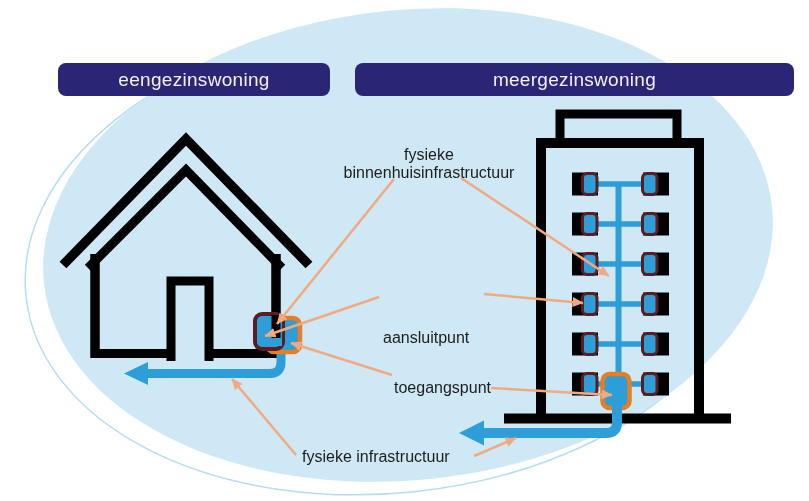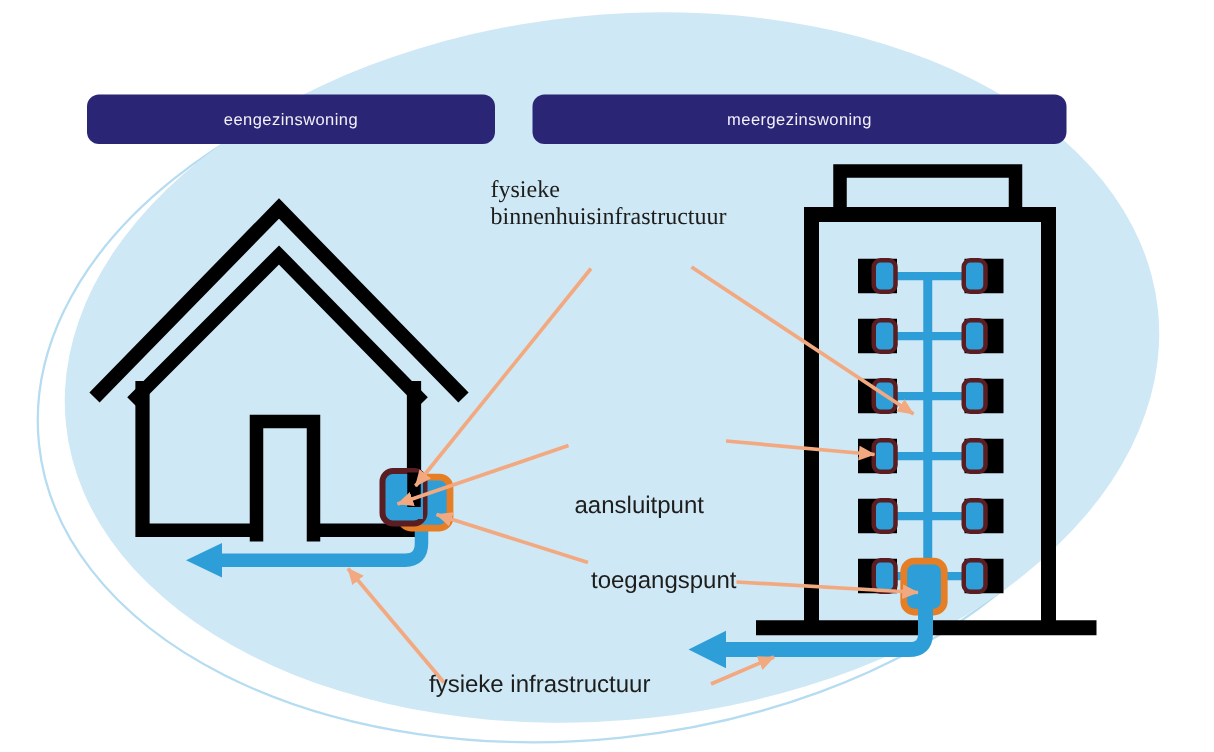--- a/index.html
+++ b/index.html
@@ -16,32 +16,32 @@
   }
   html,body{margin:0;padding:0;background:#ffffff;}
   #stage{
     position:relative;width:809px;height:501px;background:#ffffff;
     overflow:hidden;font-family:"Liberation Sans",sans-serif;
   }
   #diagram-svg{position:absolute;left:0;top:0;}
   .banner{
     position:absolute;top:63px;height:33px;background:var(--banner);
     border-radius:8px;display:flex;align-items:center;justify-content:center;
-    color:var(--banner-text);font-size:11px;letter-spacing:.3px;
+    color:var(--banner-text);font-size:19px;letter-spacing:.3px;
   }
   #banner-single{left:58px;width:272px;}
-  #banner-multi{left:355px;width:356px;}
+  #banner-multi{left:355px;width:439px;}
   .lbl{
     position:absolute;color:var(--label-text);font-size:16px;line-height:18px;
     white-space:nowrap;
   }
-  #label-indoor{left:327px;top:118px;width:204px;text-align:left;white-space:normal;font-family:Liberation Serif, serif;}
+  #label-indoor{left:327px;top:146px;width:204px;text-align:center;white-space:normal;}
   #label-aansluit{left:383px;top:284px;margin-top:45px;}
   #label-toegang{left:394px;top:379px;}
-  #label-fysinfra{left:286px;top:448px;}
+  #label-fysinfra{left:302px;top:448px;}
 </style>
 </head>
 <body>
 
 <div id="stage">
 
   <svg id="diagram-svg" width="809" height="501" viewBox="0 0 809 501">
     <defs>
       <marker id="oarrow" viewBox="0 0 10 9" refX="9.5" refY="4.5" markerWidth="11" markerHeight="10" markerUnits="userSpaceOnUse" orient="auto">
         <path d="M0,0 L10,4.5 L0,9 Z" style="fill:var(--pointer-orange)"></path>

